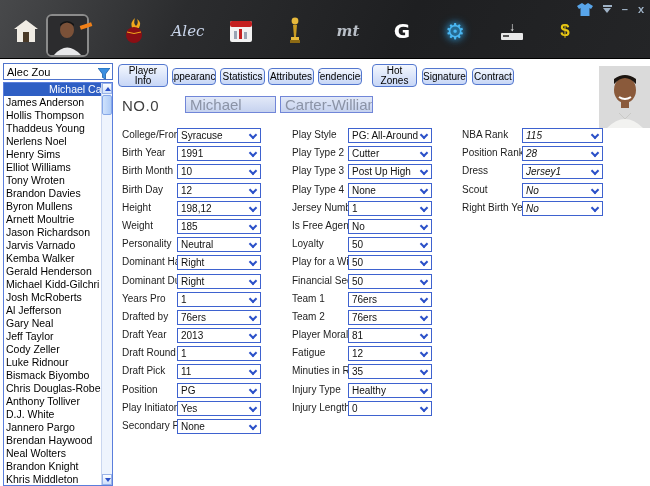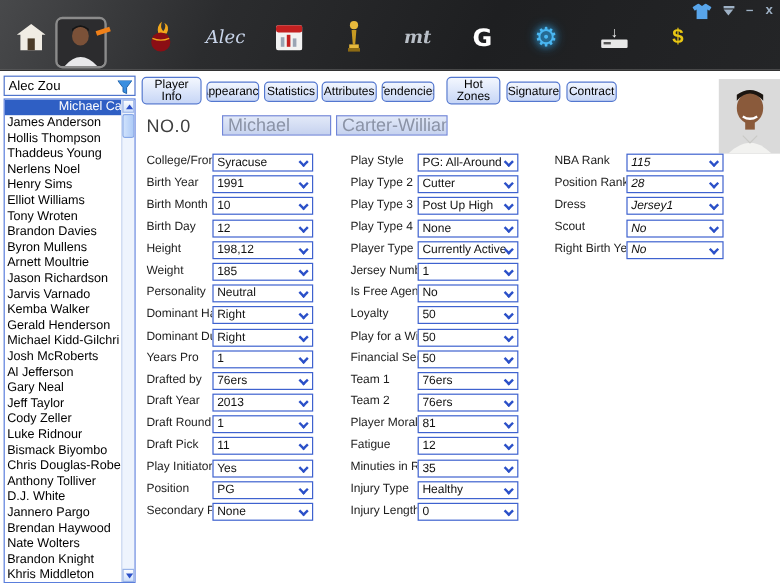--- a/index.html
+++ b/index.html
@@ -223,21 +223,21 @@
         <div class="pl-item">Chris Douglas-Robe</div>
 
         <div class="pl-item">Anthony Tolliver</div>
 
         <div class="pl-item">D.J. White</div>
 
         <div class="pl-item">Jannero Pargo</div>
 
         <div class="pl-item">Brendan Haywood</div>
 
-        <div class="pl-item">Nate Wolters</div>
+        <div class="pl-item">Neal Wolters</div>
 
         <div class="pl-item">Brandon Knight</div>
 
         <div class="pl-item">Khris Middleton</div>
       </div>
     <div class="scroll">
       <span class="sbtn up">
           <span class="tri-up"></span>
         </span>
       <span class="thumb"></span>
@@ -381,36 +381,36 @@
 
       <div class="frow">
         <span class="flabel">Draft Pick</span>
         <span class="combo">
           <span>11</span>
           <span class="chev"></span>
         </span>
       </div>
 
       <div class="frow">
+        <span class="flabel">Position</span>
+        <span class="combo">
+          <span>PG</span>
+          <span class="chev"></span>
+        </span>
+      </div>
+
+      <div class="frow">
         <span class="flabel">Play Initiator</span>
         <span class="combo">
           <span>Yes</span>
           <span class="chev"></span>
         </span>
       </div>
 
       <div class="frow">
-        <span class="flabel">Position</span>
-        <span class="combo">
-          <span>PG</span>
-          <span class="chev"></span>
-        </span>
-      </div>
-
-      <div class="frow">
         <span class="flabel">Secondary Po</span>
         <span class="combo">
           <span>None</span>
           <span class="chev"></span>
         </span>
       </div>
     </div>
 
   <div class="fcol fcol2">
 
@@ -440,27 +440,20 @@
       </div>
 
       <div class="frow">
         <span class="flabel">Play Type 4</span>
         <span class="combo">
           <span>None</span>
           <span class="chev"></span>
         </span>
       </div>
 
-      <div class="frow">
-        <span class="flabel">Player Type</span>
-        <span class="combo">
-          <span>Currently Active</span>
-          <span class="chev"></span>
-        </span>
-      </div>
 
       <div class="frow">
         <span class="flabel">Jersey Numb</span>
         <span class="combo">
           <span>1</span>
           <span class="chev"></span>
         </span>
       </div>
 
       <div class="frow">

